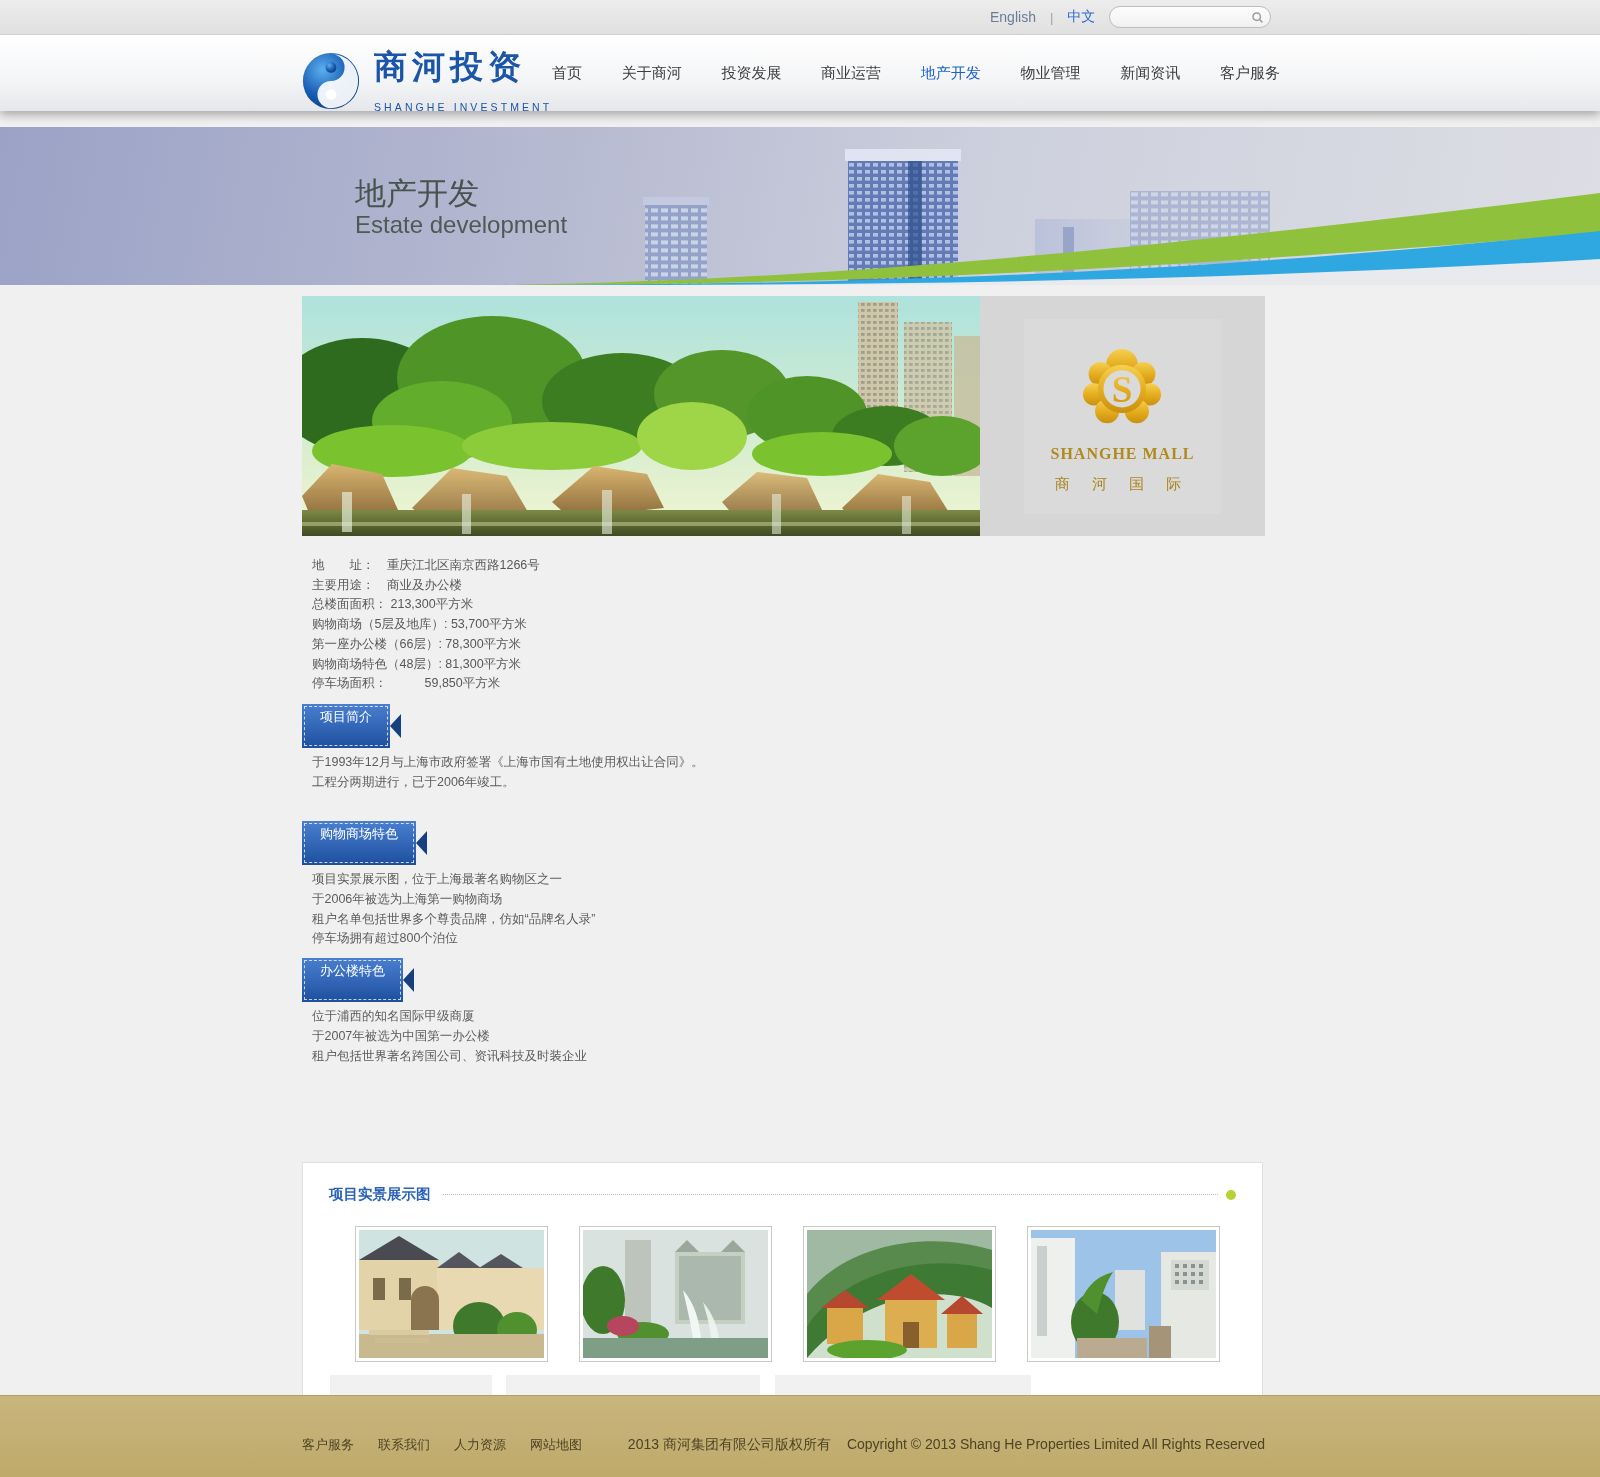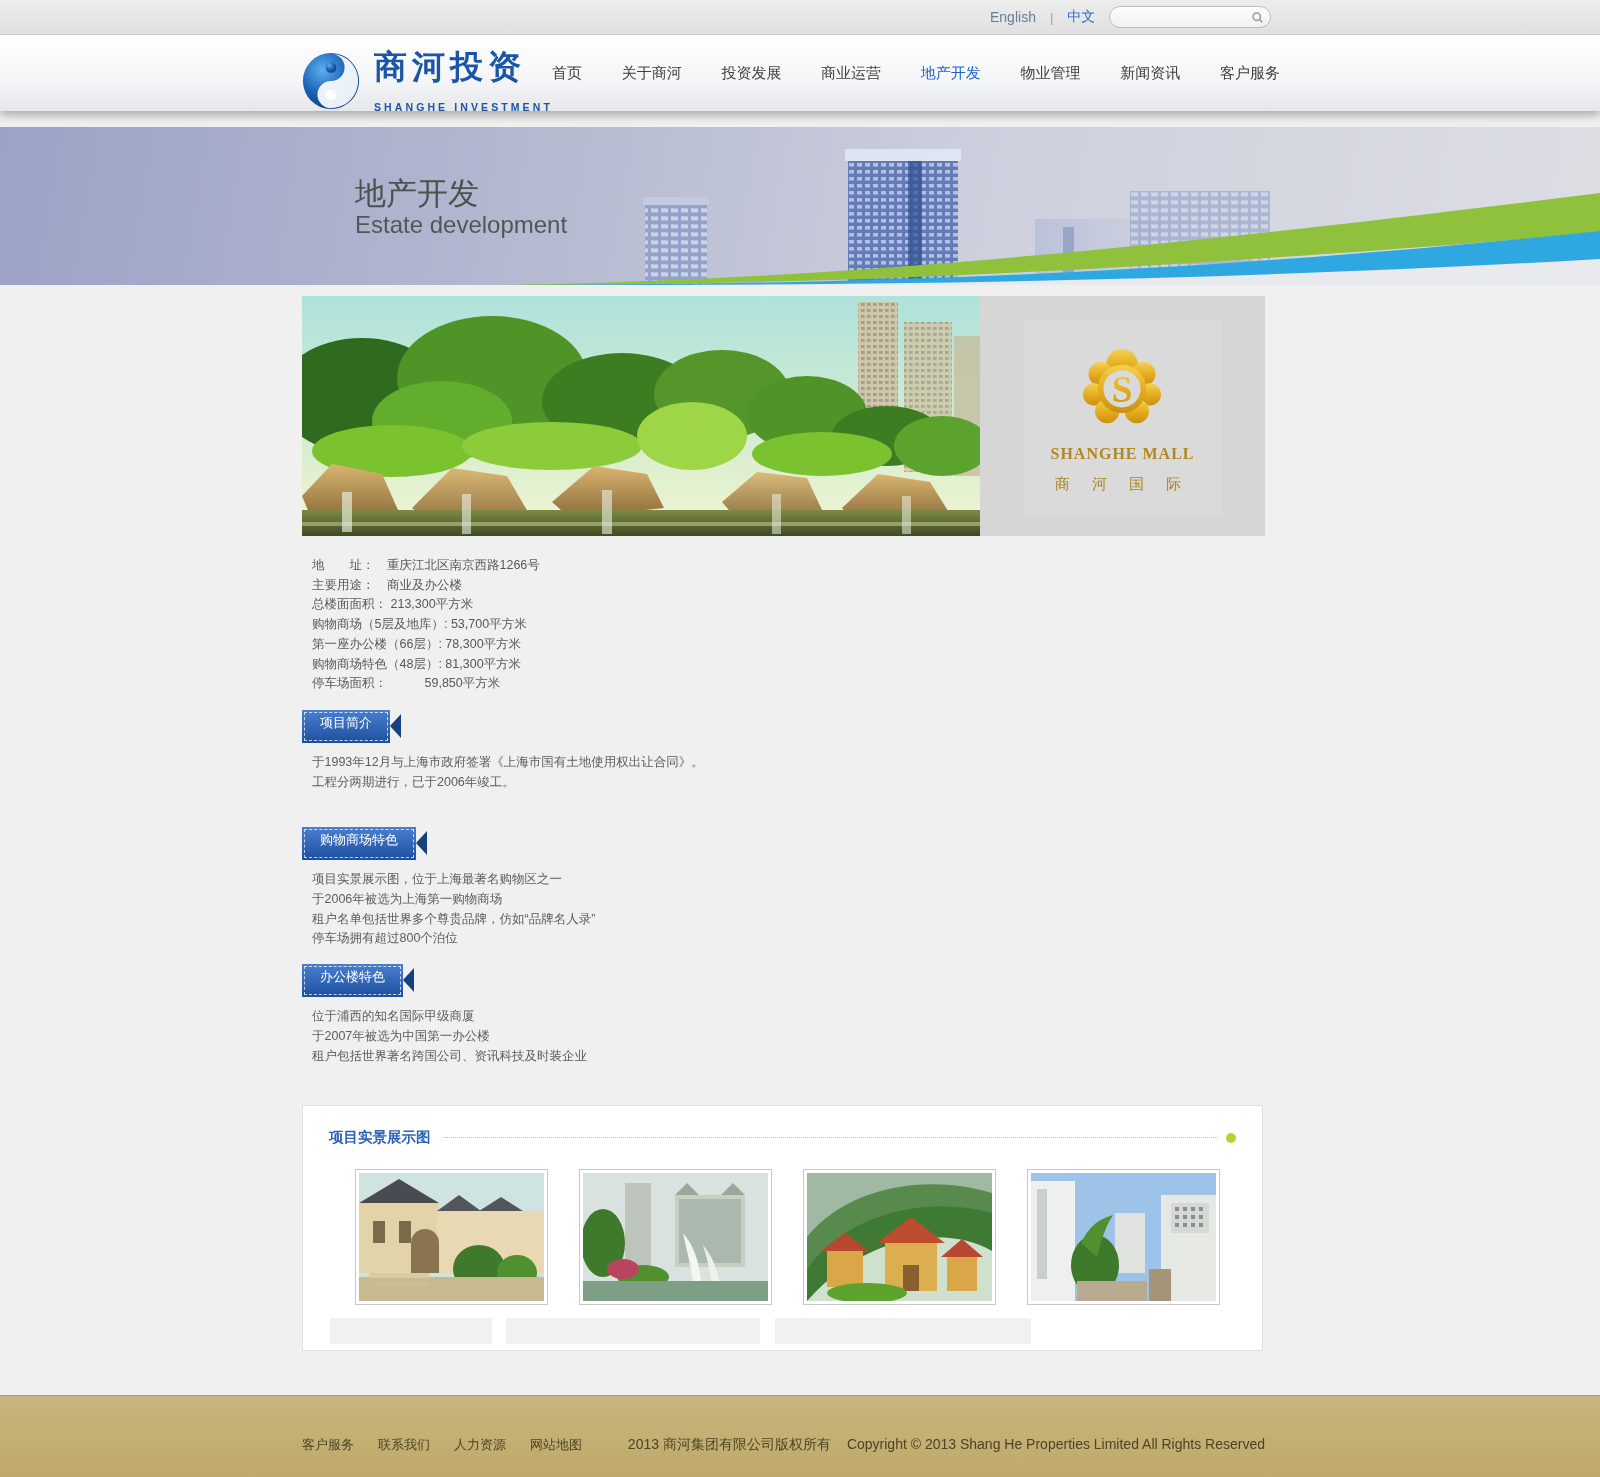--- a/index.html
+++ b/index.html
@@ -30,21 +30,21 @@
 
   
   .header {
     position:absolute; left:0; top:35px; width:1600px; height:76px;
     background:linear-gradient(180deg,#ffffff 0%,#f4f5f7 60%,#e6e7ea 100%);
     box-shadow:0 4px 9px rgba(0,0,0,.30); z-index:5;
   }
   .logo { position:absolute; left:300px; top:14px; display:flex; align-items:center; gap:12px; cursor:pointer; }
   .logo-text { display:flex; flex-direction:column; }
   .logo-zh { font-size:33px; font-weight:bold; color:#1a55a8; letter-spacing:5px; line-height:36px; }
-  .logo-en { font-size:10.5px; font-weight:bold; color:#1a55a8; letter-spacing:3.1px; margin-top:16px; }
+  .logo-en { font-size:10.5px; font-weight:normal; color:#1a55a8; letter-spacing:3.1px; margin-top:16px; }
   .mainnav { position:absolute; left:552px; top:0; width:728px; height:100%; display:flex; align-items:center; justify-content:space-between;gap:7px; }
   .nav-item { font-size:15px; color:#3d3d3d; cursor:pointer; white-space:nowrap; }
   .nav-item.active { color:#1e62c8; }
 
   
   .banner {
     position:absolute; left:0; top:127px; width:1600px; height:158px; overflow:hidden;
     background:linear-gradient(100deg,#9ba2c6 0%,#b2b6cf 30%,#cdd0dd 62%,#dddee4 100%);
   }
   .banner svg.bg { position:absolute; left:0; top:0; }
@@ -61,29 +61,29 @@
   .mall-name-en { font-family:"Liberation Serif", serif; font-weight:bold; font-size:16px; color:#b08a1e; letter-spacing:1px; margin-top:6px; }
   .mall-name-zh { font-family:Liberation Sans, sans-serif; font-size:15px; color:#a8861f; letter-spacing:9px; margin-top:12px; }
 
   
   .details { position:absolute; left:312px; top:556px; font-size:12.5px; color:#585858; line-height:19.7px; }
 
   
   .ribbon { position:absolute; left:302px; display:flex; align-items:center; height:24px; }
   .ribbon .bar {
     background:linear-gradient(#4a7fd0,#1d4f9e); color:#fff; font-size:13px;
-    padding:4px 18px 11px; outline:1px dashed rgba(255,255,255,.75); outline-offset:-3px;
+    padding:4px 18px 22px; outline:1px dashed rgba(255,255,255,.75); outline-offset:-3px;
     white-space:nowrap;
   }
   .ribbon .notch { width:0; height:0; border-top:12px solid transparent; border-bottom:12px solid transparent; border-right:11px solid #16407f; }
   .para { position:absolute; left:312px; font-size:12.5px; color:#5c5c5c; line-height:19.8px; }
 
   
   .card {
-    position:absolute; left:302px; top:1105px; width:961px; height:246px;
+    position:absolute; left:302px; top:1162px; width:961px; height:246px;
     background:#fff; border:1px solid #e0e0e0;
   }
   .card-head { display:flex; align-items:center; margin:22px 26px 0; }
   .card-title { color:#2a62b8; font-weight:bold; font-size:14.5px; white-space:nowrap; }
   .leader { flex:1; border-bottom:1px dotted #bcbcbc; margin:0 8px 0 12px; height:1px; }
   .lime-dot { width:10px; height:10px; border-radius:50%; background:#b5d334; flex:0 0 auto; }
   .thumbs { display:flex; gap:31px; padding:0 52px; margin-top:22px; }
   .thumb { border:1px solid #c9c9c9; background:#fff; padding:3px; cursor:pointer; }
   .thumb svg { display:block; }
   .caption-bars { position:absolute; left:0; top:212px; width:100%; height:26px; }

